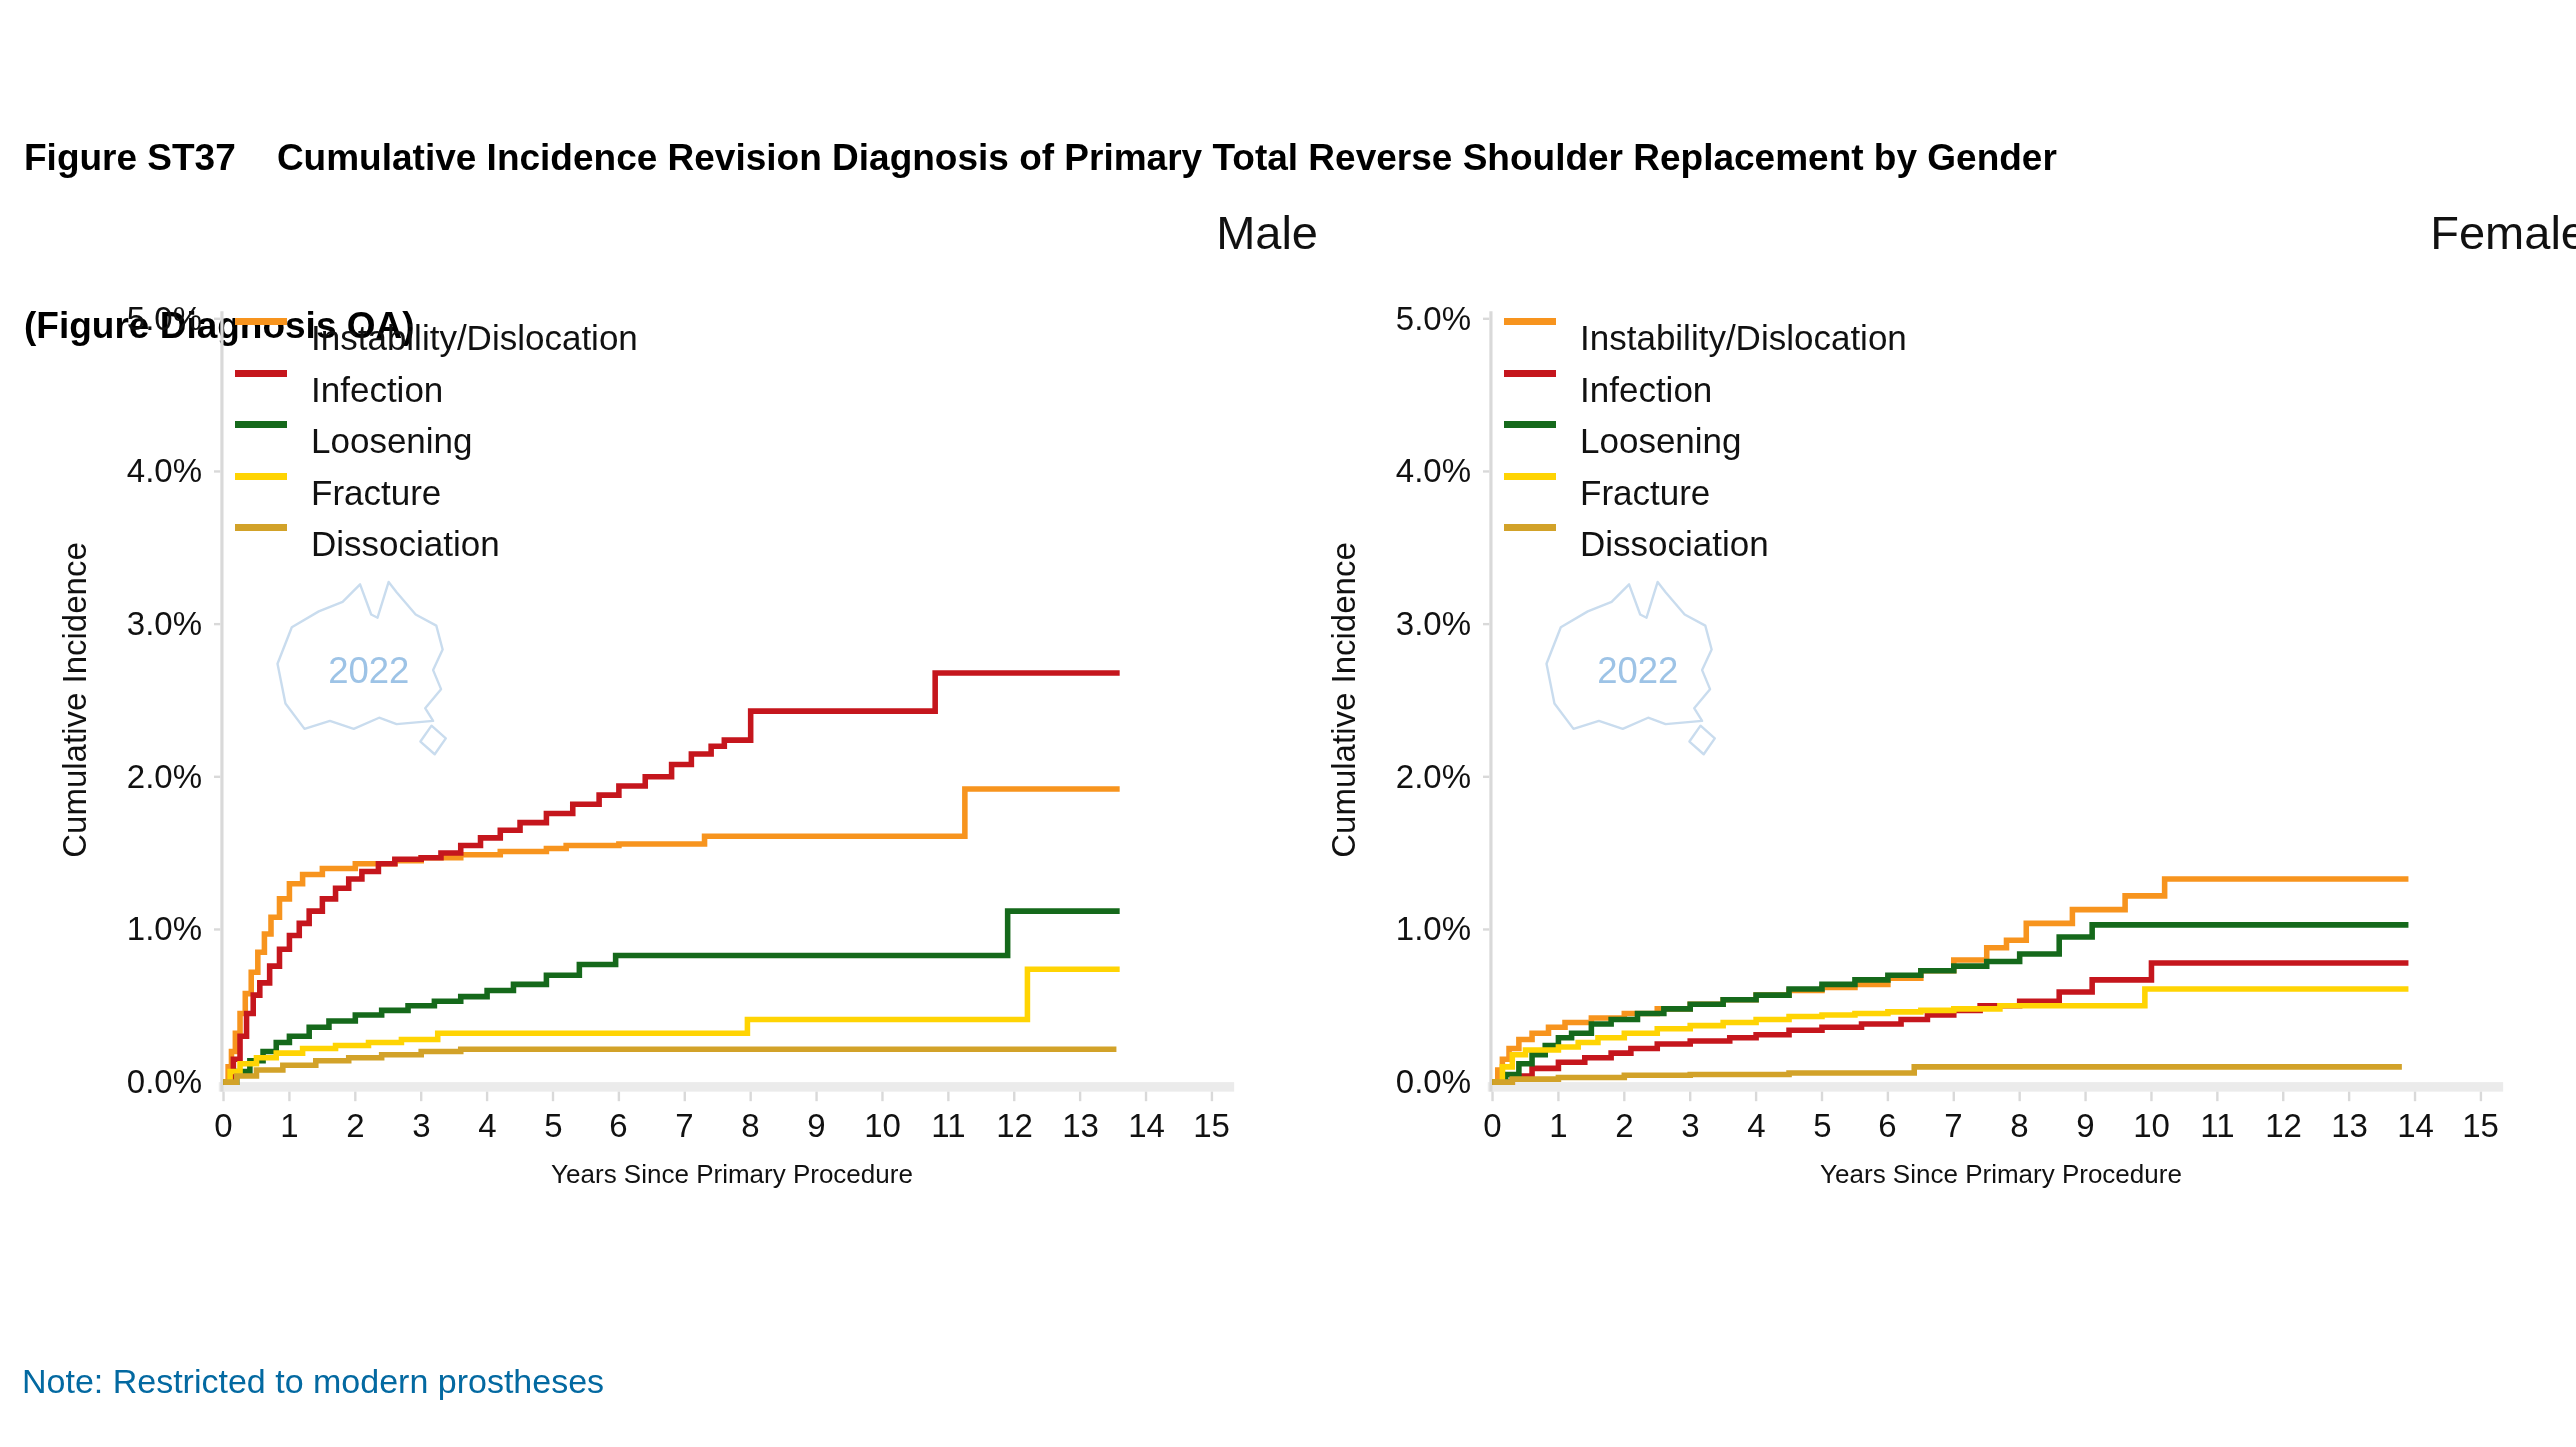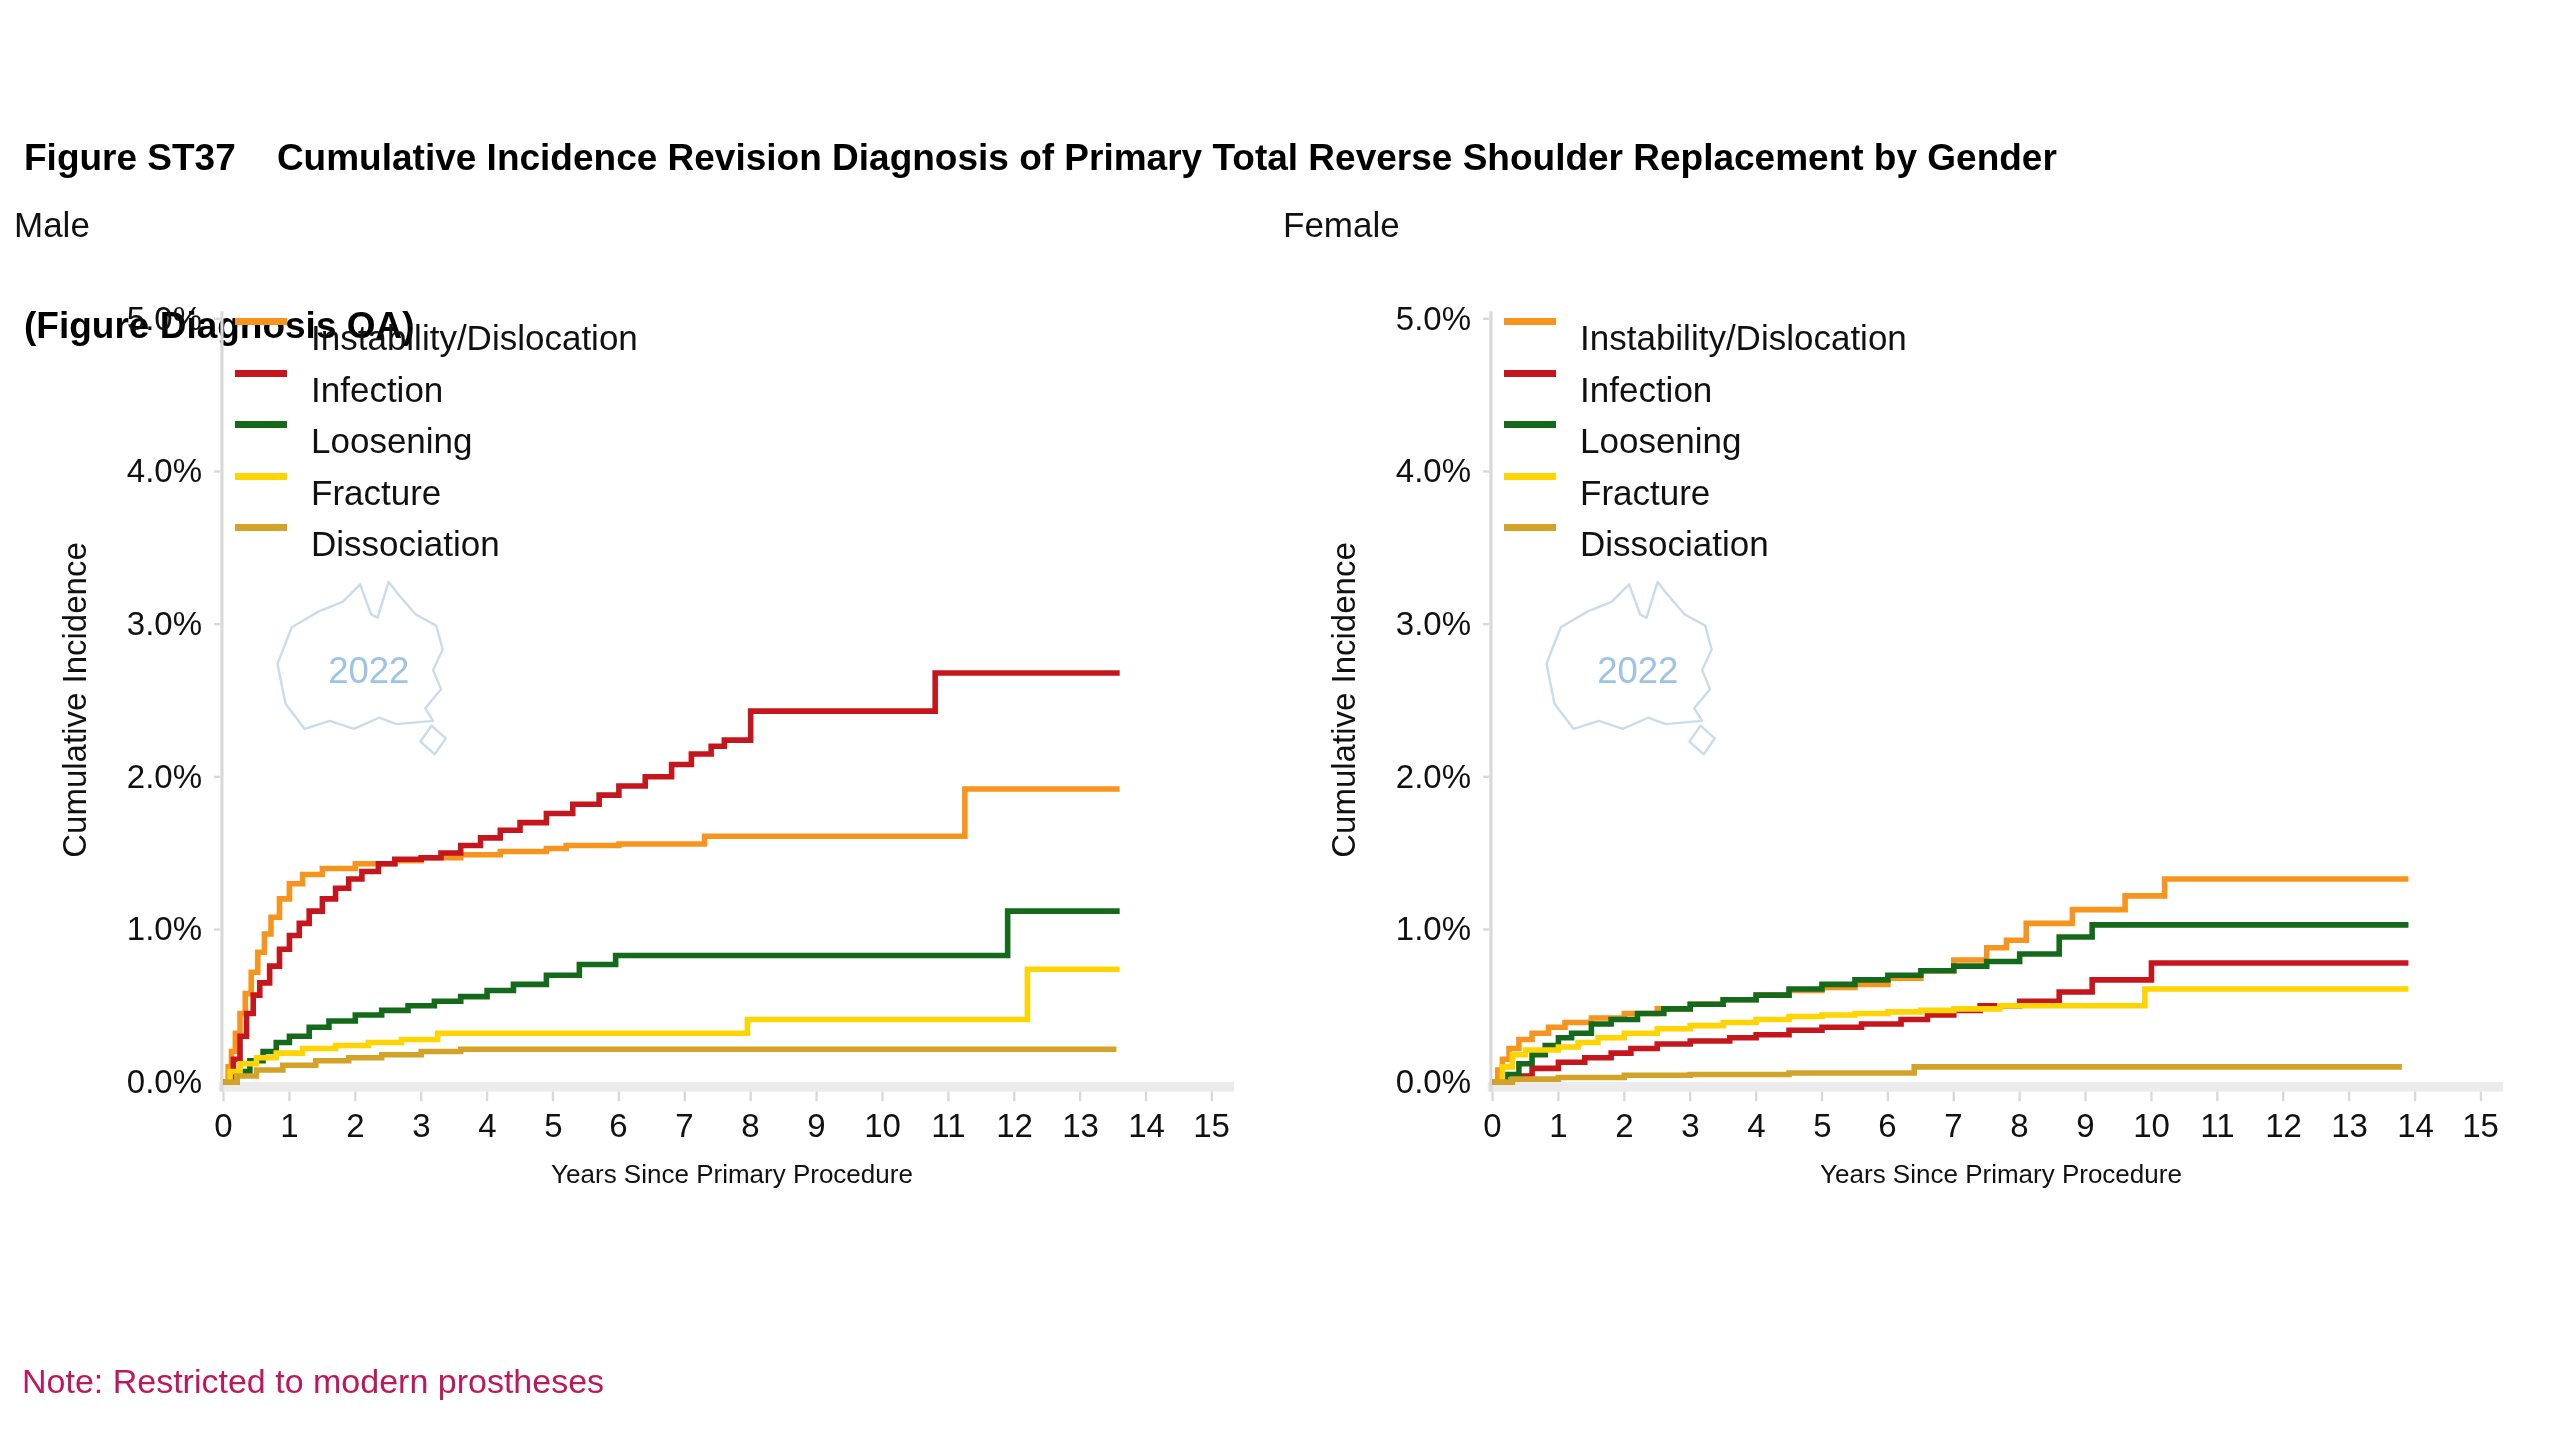--- a/index.html
+++ b/index.html
@@ -1,23 +1,23 @@
 <!DOCTYPE html>
 <html style="font-size:12.7px"><head>
 <meta charset="utf-8">
 <style>
   html,body{margin:0;padding:0;background:#ffffff;}
   body{width:2576px;height:1448px;position:relative;overflow:hidden;
        font-family:"Liberation Sans", sans-serif;color:#000;}
   .figure-title{position:absolute;left:24px;top:17.5px;font-size:37px;font-weight:700;
                 line-height:56px;white-space:pre-wrap;letter-spacing:0px;}
-  .note{position:absolute;left:22px;top:1362px;font-size:34px;font-weight:400;color:#be185d;}
+  .note{position:absolute;left:22px;top:1362px;font-size:34px;font-weight:400;color:#0369a1;}
   .chart{position:absolute;top:0;width:1318px;height:1448px;}
-  .chart-title{position:absolute;left:0;top:205px;width:1318px;text-align:left;
-               font-size:35px;color:#111;margin-left:14px;}
+  .chart-title{position:absolute;left:0;top:205px;width:1318px;text-align:right;
+               font-size:47px;color:#111;}
   .y-axis-title{position:absolute;left:-163px;top:680px;width:476px;height:40px;
                 line-height:40px;text-align:center;font-size:33px;
                 transform:rotate(-90deg);color:#111;}
   .x-axis-title{position:absolute;left:224px;top:1159px;width:1016px;text-align:center;
                 font-size:26px;color:#111;}
   .ytick{position:absolute;left:0;width:202px;height:38px;line-height:38px;
          text-align:right;font-size:33px;color:#111;}
   .xtick{position:absolute;width:71px;height:38px;line-height:38px;top:1107px;
          text-align:center;font-size:33px;color:#111;}
   .plot-svg{position:absolute;left:214px;top:308px;}

